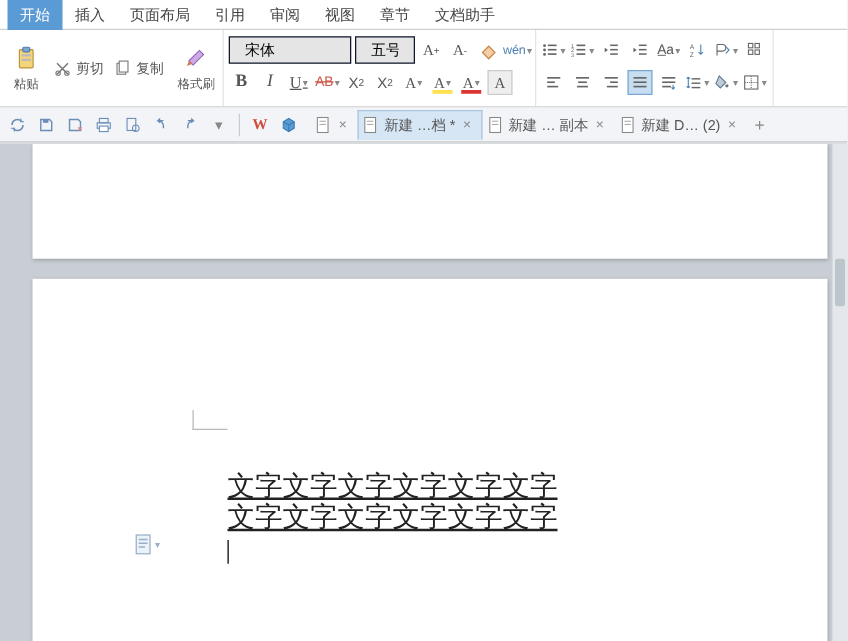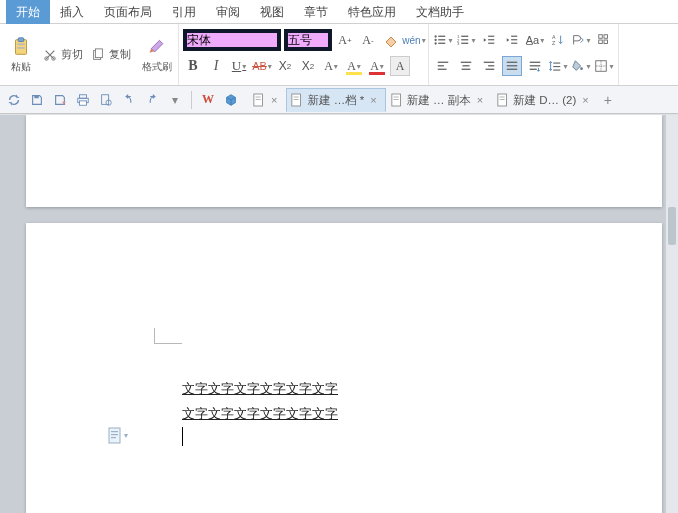--- a/index.html
+++ b/index.html
@@ -12,21 +12,21 @@
 
 
 .ribbon { height: 62px; background: #fff; border-bottom: 1px solid #d0d0d0; display: flex; }
 .group { display: flex; flex-direction: column; padding: 3px 4px; border-right: 1px solid #e4e4e4; }
 .row { display: flex; align-items: center; gap: 3px; height: 26px; }
 .bigbtn { width: 34px; display: flex; flex-direction: column; align-items: center; justify-content: center; color: #555; cursor: pointer; }
 .bigbtn .ico { width: 22px; height: 22px; display:flex; align-items:center; justify-content:center; }
 .bigbtn .lbl { font-size: 10px; margin-top: 2px; }
 .smbtn { padding: 0 3px; height: 22px; display: flex; align-items: center; gap: 2px; color: #555; cursor: pointer; font-size: 11px; }
 .icn { width: 18px; height: 18px; display: inline-flex; align-items: center; justify-content: center; color: #666; }
-select.combo, input.combo { height: 22px; border: 4px solid #0f172a; background: #f0abfc; font-size: 12px; padding: 0 0; }
+select.combo, input.combo { height: 22px; border: 1px solid #0f172a; background: #e5e5e5; font-size: 12px; padding: 0 12px; }
 .fontname { width: 98px; }
 .fontsize { width: 48px; }
 .tb { width: 20px; height: 20px; display:inline-flex; align-items:center; justify-content:center; cursor:pointer; color:#555; position:relative; }
 .tb.sel { background:#c9ddf0; border:1px solid #7aa7d4; }
 .dd { font-size: 8px; color:#888; margin-left:1px; }
 .colbar { position:absolute; bottom:1px; left:2px; right:2px; height:3px; }
 
 
 .qatrow { height: 28px; background: #f2f4f7; border-bottom: 1px solid #c7c7c7; display: flex; align-items: center; padding: 0 4px; gap: 3px; }
 .qatrow .qbtn { width: 20px; height: 20px; display:inline-flex; align-items:center; justify-content:center; color:#6b8db8; cursor:pointer; }
@@ -35,21 +35,21 @@
 .doctab { height: 24px; padding: 0 6px 0 4px; display:flex; align-items:center; gap:4px; border:1px solid transparent; border-bottom:none; font-size:11.5px; color:#555; cursor:pointer; }
 .doctab.active { background:#d6e6f5; border:1px solid #a9c5e0; border-bottom:1px solid #d6e6f5; margin-bottom:-1px; }
 .doctab .close { color:#888; font-size:11px; padding:0 2px; }
 .addtab { width:20px; text-align:center; color:#888; font-size:14px; cursor:pointer; }
 
 
 .canvas { position:absolute; top:115px; left:0; right:0; bottom:0; overflow:hidden; background:#c8ced4; }
 .page1 { position:absolute; left:26px; top:0; width:636px; height:92px; background:#fff; box-shadow:0 1px 3px rgba(0,0,0,.25); }
 .page2 { position:absolute; left:26px; top:108px; width:636px; height:290px; background:#fff; box-shadow:0 1px 3px rgba(0,0,0,.25); }
 .guide { position:absolute; left:128px; top:105px; width:28px; height:16px; border-left:1px solid #b8b8b8; border-bottom:1px solid #b8b8b8; }
-.textblock { position:absolute; left:156px; top:153px; font-family: SimSun, serif; font-size:13px; color:#222; line-height:25px; }
+.textblock { position:absolute; left:156px; top:153px; font-family: SimSun, serif; font-size:22px; color:#222; line-height:25px; }
 .textblock .ln { text-decoration: underline; }
 .cursor { display:inline-block; width:1px; height:19px; background:#000; vertical-align:text-bottom; }
 .pageopt { position:absolute; left:82px; top:204px; display:flex; align-items:center; gap:2px; color:#9ab0c6; cursor:pointer; }
 .pageopt svg { width:14px; height:17px; }
 .pageopt .dd2 { font-size:8px; color:#9ab0c6; }
 
 .scroll-v { position:absolute; right:0; top:115px; width:12px; bottom:0; background:#e4e8ec; }
 .scroll-v .thumb { position:absolute; left:2px; right:2px; top:92px; height:38px; background:#bdc5cc; border-radius:2px; }
 
 svg { display:block; }
@@ -58,21 +58,20 @@
 <body>
 
 <div class="menubar">
   <div class="tab active">开始</div>
   <div class="tab">插入</div>
   <div class="tab">页面布局</div>
   <div class="tab">引用</div>
   <div class="tab">审阅</div>
   <div class="tab">视图</div>
   <div class="tab">章节</div>
-  <div class="tab">特色应用</div>
   <div class="tab">文档助手</div>
 </div>
 
 <div class="ribbon">
 
   <div class="group" style="flex-direction:row;align-items:center;">
     <div class="bigbtn" style="height:56px;">
       <span class="ico">
         <svg viewBox="0 0 24 24" width="22" height="22">
             <rect x="6" y="4" width="12" height="16" rx="1" fill="#f4d57a" stroke="#b8923a"></rect>

